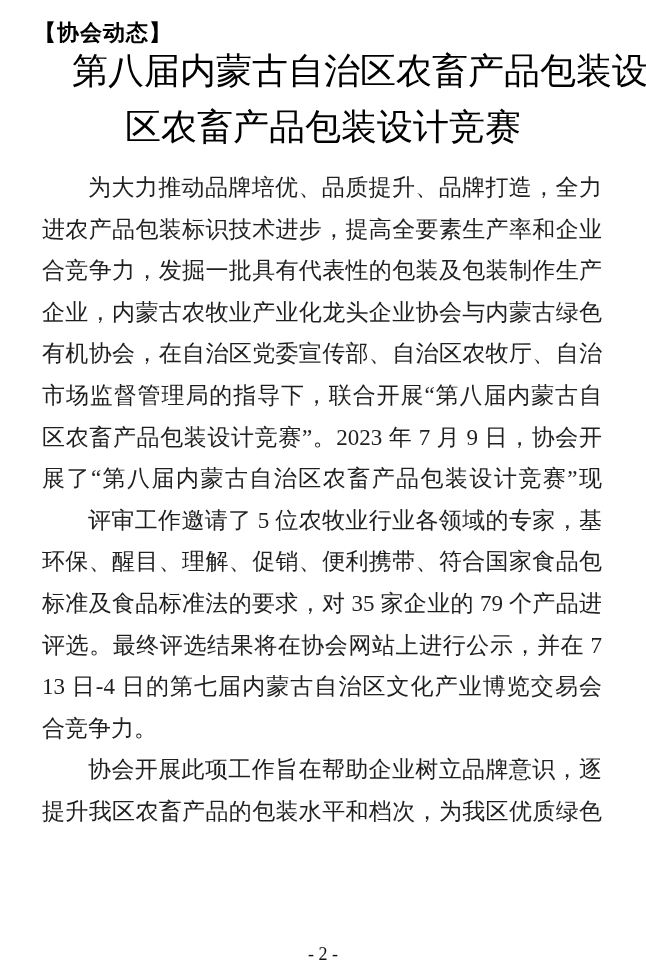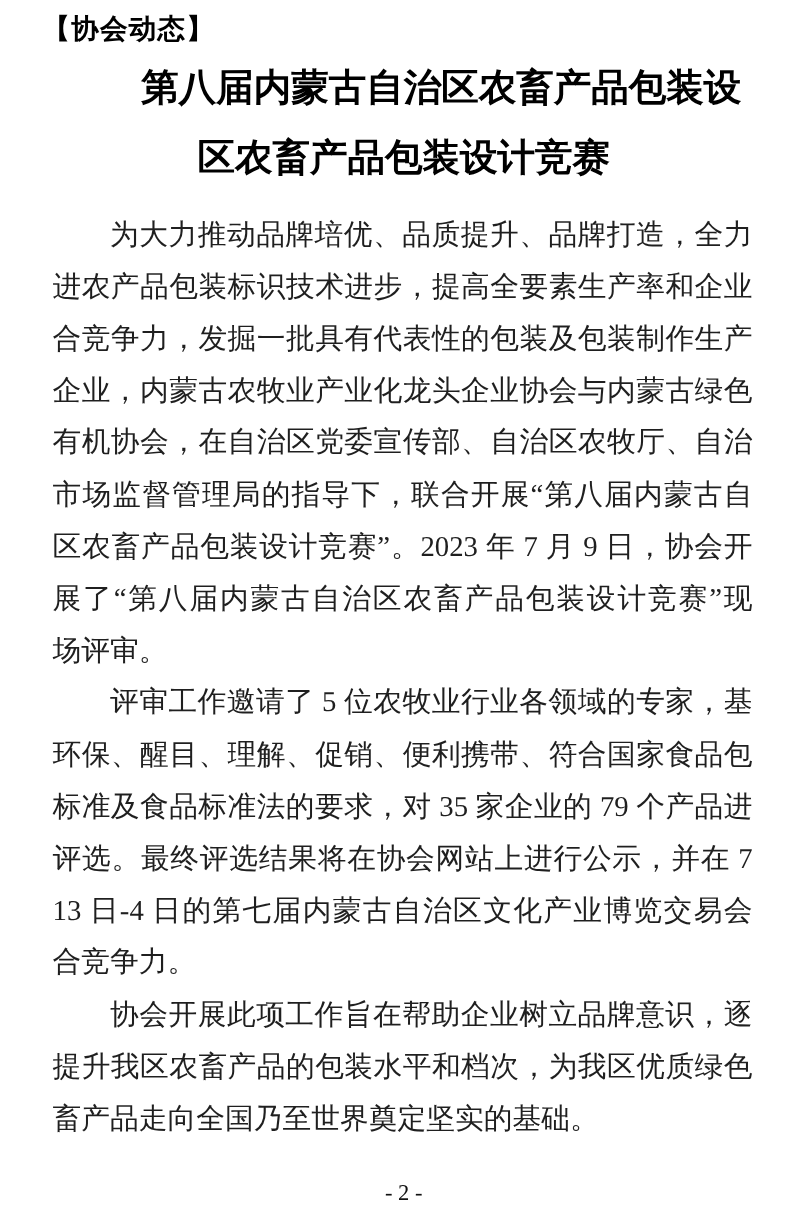--- a/index.html
+++ b/index.html
@@ -11,38 +11,38 @@
     position: relative;
     width: 646px;
     height: 973px;
     background: #ffffff;
     overflow: hidden;
     font-family: "Liberation Serif", "DejaVu Serif", serif;
   }
   .section-tag {
     position: absolute;
     left: 34px;
-    top: 8px;
+    top: 18px;
     font-family: "Liberation Sans", "DejaVu Sans", sans-serif;
     font-size: 22px;
     font-weight: 600;
     letter-spacing: 1px;
     color: #000000;
     white-space: nowrap;
   }
   .doc-title {
     position: absolute;
     left: 0;
     top: 50px;
     width: 646px;
     color: #000000;
   }
   .doc-title .title-line {
-    font-size: 30px;
-    font-weight: bold;
+    font-size: 36px;
+    font-weight: normal;
     line-height: 42px;
     text-align: center;
     height: 42px;
     white-space: nowrap;
   }
   .doc-title .title-line.line1 {
     text-indent: 2em;
     margin-bottom: 14px;
   }
   .body-text {
@@ -91,29 +91,27 @@
   <div class="body-text">
 
     <div class="line first">为大力推动品牌培优、品质提升、品牌打造，全力推</div>
     <div class="line">进农产品包装标识技术进步，提高全要素生产率和企业综</div>
     <div class="line">合竞争力，发掘一批具有代表性的包装及包装制作生产的</div>
     <div class="line">企业，内蒙古农牧业产业化龙头企业协会与内蒙古绿色与</div>
     <div class="line">有机协会，在自治区党委宣传部、自治区农牧厅、自治区</div>
     <div class="line">市场监督管理局的指导下，联合开展“第八届内蒙古自治</div>
     <div class="line">区农畜产品包装设计竞赛”。2023 年 7 月 9 日，协会开</div>
     <div class="line">展了“第八届内蒙古自治区农畜产品包装设计竞赛”现</div>
-    <div class="line last">场评审。</div>
 
     <div class="line first">评审工作邀请了 5 位农牧业行业各领域的专家，基于</div>
     <div class="line">环保、醒目、理解、促销、便利携带、符合国家食品包装</div>
     <div class="line">标准及食品标准法的要求，对 35 家企业的 79 个产品进行</div>
     <div class="line">评选。最终评选结果将在协会网站上进行公示，并在 7 月</div>
     <div class="line">13 日-4 日的第七届内蒙古自治区文化产业博览交易会</div>
     <div class="line last">合竞争力。</div>
 
     <div class="line first">协会开展此项工作旨在帮助企业树立品牌意识，逐步</div>
     <div class="line">提升我区农畜产品的包装水平和档次，为我区优质绿色农</div>
-    <div class="line last">畜产品走向全国乃至世界奠定坚实的基础。</div>
   </div>
 
   <div class="page-number">- 2 -</div>
 
 </div>
 
 </body></html>

